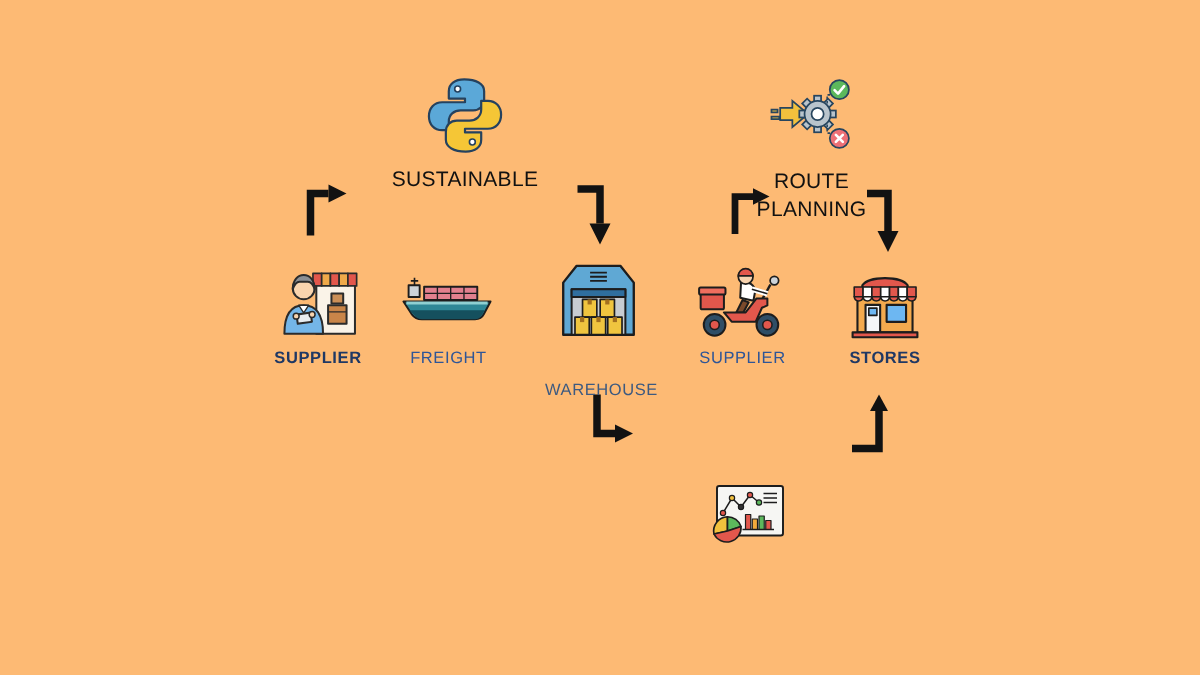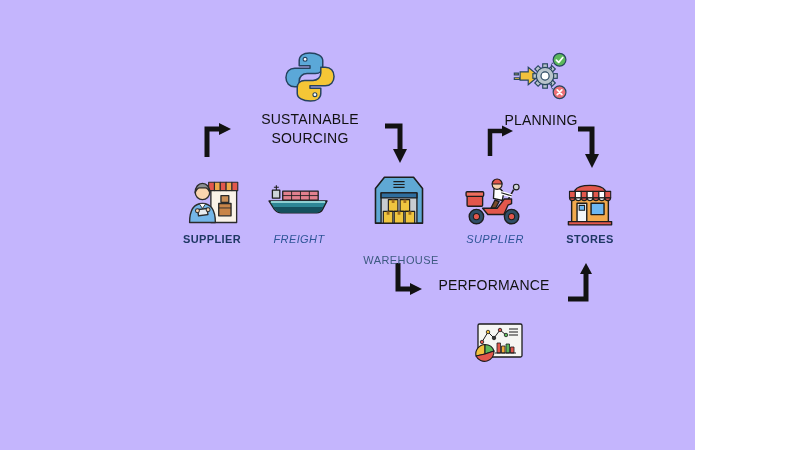--- a/index.html
+++ b/index.html
@@ -1,22 +1,22 @@
 <!DOCTYPE html>
 <html><head>
 <meta charset="utf-8">
 <style>
   html,body{margin:0;padding:0;background:#fff;}
-  .canvas{position:relative;width:656px;height:450px;background:#c4b5fd;overflow:hidden;
-          font-family:"Liberation Sans",sans-serif;padding-left:39px;}
+  .canvas{position:relative;width:800px;height:450px;background:#fdba74;overflow:hidden;
+          font-family:"Liberation Sans",sans-serif;}
   .abs{position:absolute;}
   .proc-label{color:#111111;font-size:14px;line-height:19px;text-align:center;letter-spacing:.2px;}
   .stage-label{font-size:11px;text-align:center;letter-spacing:.4px;}
   .lbl-bold{font-weight:bold;color:#1f3864;}
-  .lbl-italic{font-style:italic;color:#2e5597;}
+  .lbl-italic{color:#2e5597;}
   .lbl-regular{color:#3d5a80;}
   svg{display:block;}
 </style>
 </head>
 <body>
 
 <div class="canvas">
 
   <div class="abs" style="left:283px;top:48px;width:54px;height:58px;">
     <svg viewBox="0 0 110 110" width="54" height="58">
@@ -63,29 +63,28 @@
 
       <g>
         <circle cx="82" cy="78" r="11" fill="#ed7076" stroke="#27455e" stroke-width="2"></circle>
         <path d="M78 74 l8 8 M86 74 l-8 8" stroke="#ffffff" stroke-width="3" stroke-linecap="round"></path>
       </g>
     </svg>
   </div>
 
   <div class="abs proc-label" style="left:238px;top:110px;width:144px;">
     <div>SUSTAINABLE</div>
-    <div>SOURCING</div>
   </div>
 
   <div class="abs proc-label" style="left:480px;top:111px;width:122px;">
+    <div>ROUTE</div>
     <div>PLANNING</div>
   </div>
 
   <div class="abs proc-label" style="left:432px;top:276px;width:124px;">
-    <div>PERFORMANCE</div>
   </div>
 
   <div class="abs" style="left:201px;top:121px;">
     <svg width="32" height="38" viewBox="0 0 32 38">
       <path d="M6 36 V8 H18" fill="none" stroke="#121212" stroke-width="5"></path>
       <polygon points="18,2 30,8 18,14" fill="#121212"></polygon>
     </svg>
   </div>
 
   <div class="abs" style="left:383px;top:121px;">

